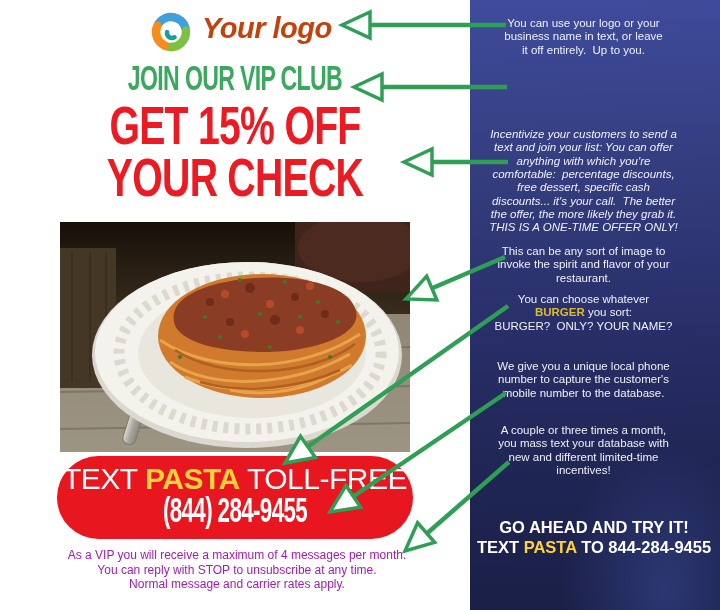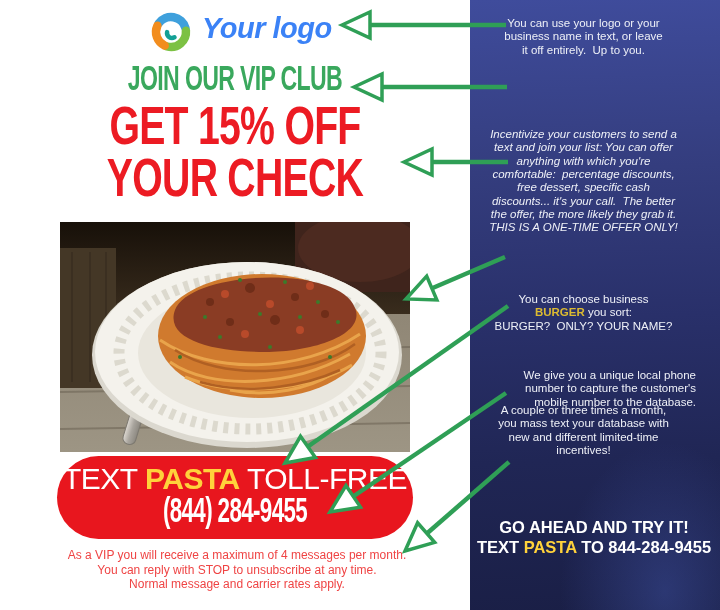--- a/index.html
+++ b/index.html
@@ -7,43 +7,43 @@
         font-family:"Liberation Sans", sans-serif;}
 
   
   .panel{position:absolute;left:470px;top:0;width:250px;height:610px;
          background:
            radial-gradient(ellipse 60% 35% at 78% 97%, rgba(72,94,185,.38), rgba(72,94,185,0) 70%),
            linear-gradient(178deg,#3f4c9c 0%,#343d7e 28%,#29306a 52%,#202655 75%,#1a1f46 100%);}
   .note{position:absolute;left:471px;width:225px;color:#eef0f7;text-align:center;
         font-size:11.5px;line-height:1.16;white-space:pre;letter-spacing:0;}
   .n1{top:17px;} .n2{top:67px;} .n3{top:128px;font-style:italic;} .n4{top:245px;}
-  .n5{top:293px;} .n6{top:369px;text-align:right;} .n7{top:404px;}
+  .n5{top:293px;} .n6{top:360px;} .n7{top:424px;}
   .gold{color:#dcba31;font-weight:bold;}
   .cta{position:absolute;left:470px;top:517px;width:248px;text-align:center;color:#ffffff;
        font-weight:bold;font-size:16.5px;line-height:1.22;white-space:pre;}
   .cta .kw{color:#ffd23b;}
 
   
   .logo-icon{position:absolute;left:145px;top:2px;}
   .logo-text{position:absolute;left:202px;top:12px;font-size:29px;font-weight:bold;
-             font-style:italic;color:#3b82f6;letter-spacing:-.5px;}
+             font-style:italic;color:#c2410c;letter-spacing:-.5px;}
   .join{position:absolute;top:60px;left:0;width:470px;text-align:center;color:#3aa85d;
         font-weight:bold;font-size:35px;line-height:1;transform:scaleX(.66);letter-spacing:-1px;}
   .get{position:absolute;top:100px;left:0;width:470px;text-align:center;color:#ec1b23;
        font-weight:bold;font-size:53px;line-height:.98;transform:scaleX(.74);letter-spacing:-1px;
        white-space:pre;}
   .photo{position:absolute;left:60px;top:222px;width:350px;height:230px;}
   .pill{position:absolute;left:57px;top:456px;width:356px;height:83px;background:#e8161e;
         border-radius:42px;text-align:center;color:#fff;}
   .pill-l1{margin-top:7px;font-size:30px;letter-spacing:-.5px;white-space:pre;line-height:1.05;}
   .pill-l1 .kw{color:#ffd23b;font-weight:bold;}
   .pill-l2{font-size:35px;font-weight:bold;line-height:1;transform:scaleX(.64);
            letter-spacing:-1px;margin-top:-3px;}
-  .disclaimer{position:absolute;top:548px;left:0;width:474px;text-align:center;color:#ef4444;
+  .disclaimer{position:absolute;top:548px;left:0;width:474px;text-align:center;color:#a21caf;
               font-size:12px;line-height:1.22;white-space:pre;}
 
   .arrows{position:absolute;left:0;top:0;pointer-events:none;}
 </style>
 </head>
 <body>
 
 <div class="page">
 
   <svg class="logo-icon" width="54" height="58" viewBox="0 0 54 58">
@@ -165,21 +165,24 @@
 business name in text, or leave
 it off entirely.  Up to you.</div>
   <div class="note n3">Incentivize your customers to send a
 text and join your list: You can offer
 anything with which you're
 comfortable:  percentage discounts,
 free dessert, specific cash
 discounts... it's your call.  The better
 the offer, the more likely they grab it.
 THIS IS A ONE-TIME OFFER ONLY!</div>
-  <div class="note n5"><span>You can choose business</span>
+  <div class="note n4">This can be any sort of image to
+invoke the spirit and flavor of your
+restaurant.</div>
+  <div class="note n5"><span>You can choose whatever</span>
 <span class="gold">BURGER</span><span> you sort:</span>
 <span>BURGER?  ONLY? YOUR NAME?</span></div>
   <div class="note n6">We give you a unique local phone
 number to capture the customer's
 mobile number to the database.</div>
   <div class="note n7">A couple or three times a month,
 you mass text your database with
 new and different limited-time
 incentives!</div>
 

